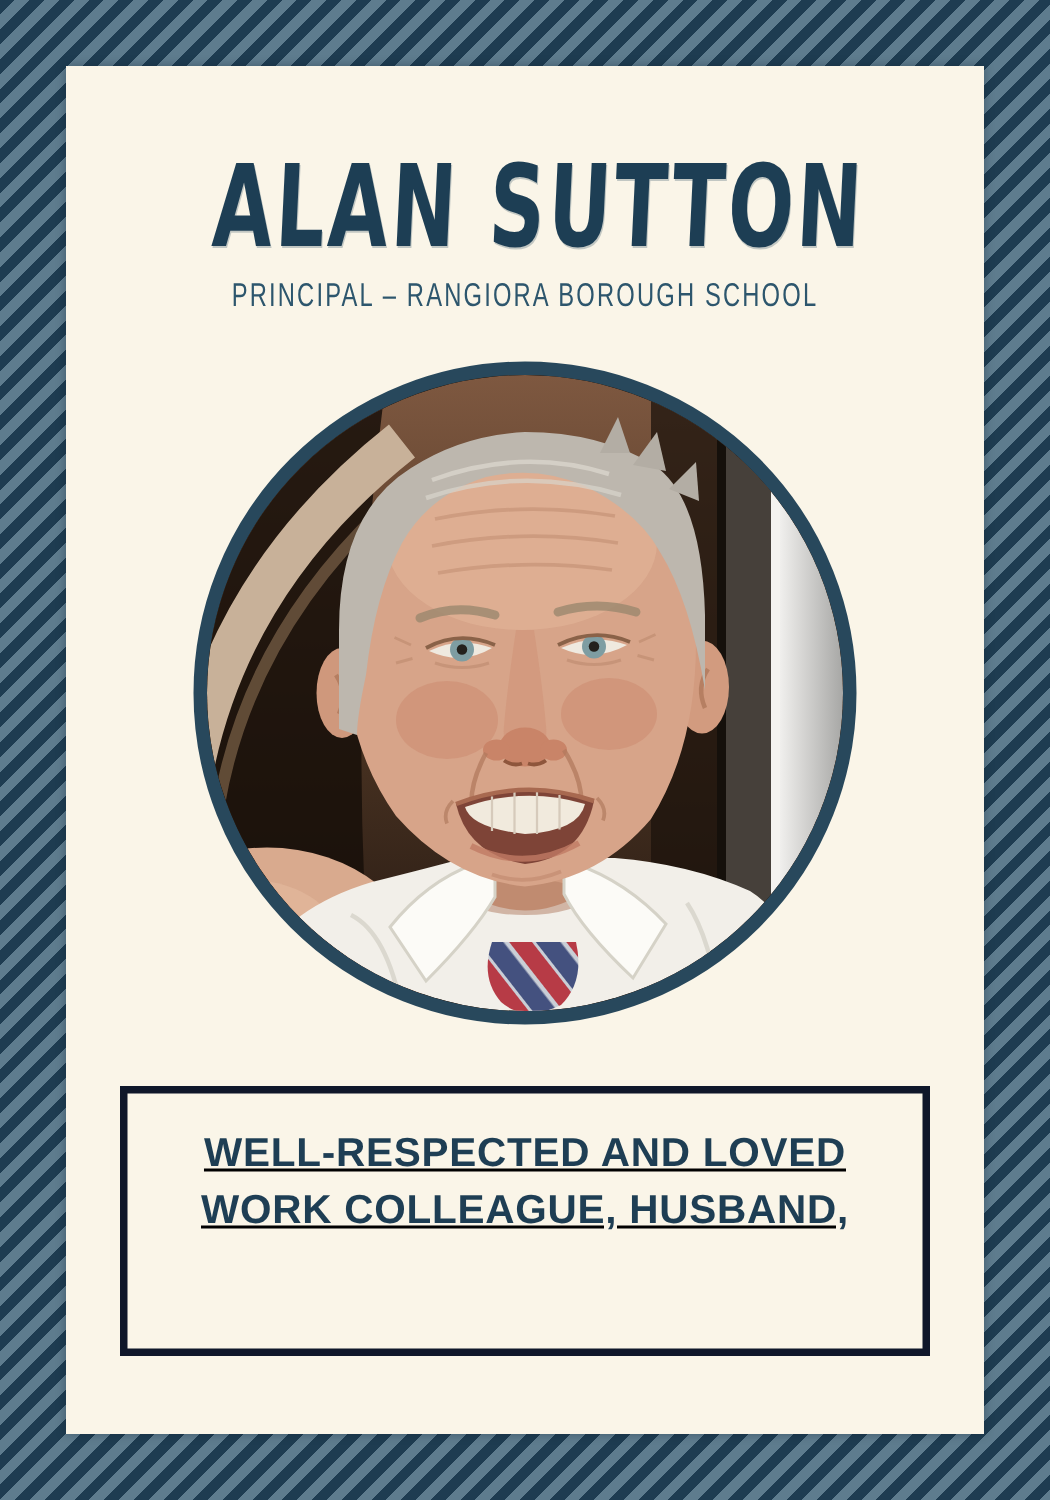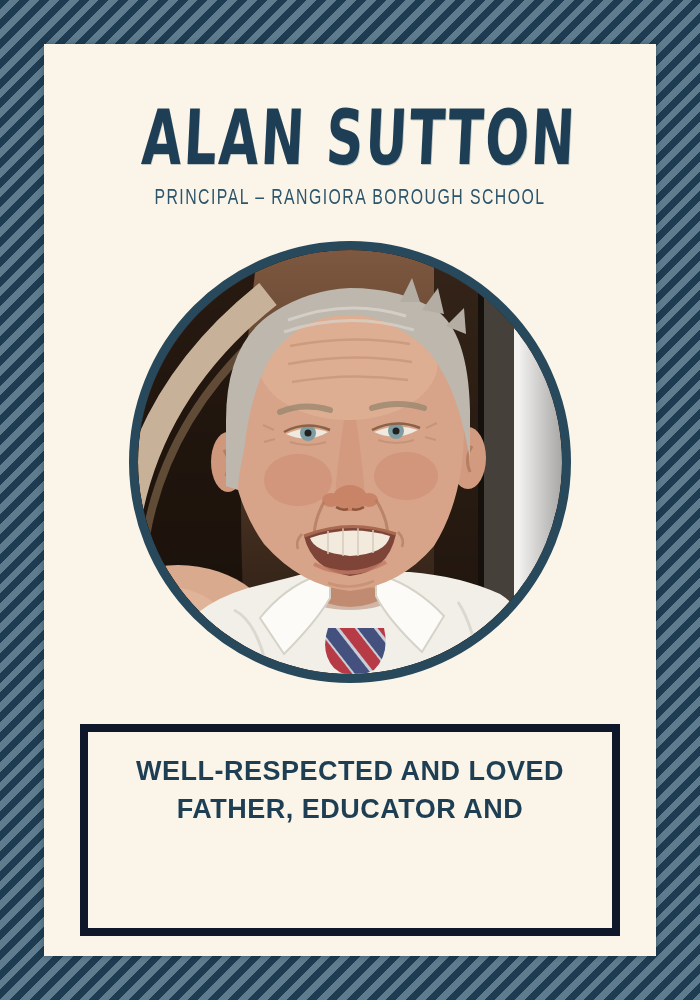--- a/index.html
+++ b/index.html
@@ -47,25 +47,26 @@
     box-sizing: border-box;
     border: 9px solid #28485c;
     border-radius: 50%;
     overflow: hidden;
     background: #201811;
   }
   .photo svg { display: block; width: 424px; height: 424px; }
   .quote-box {
     position: absolute; top: 680px; left: 50%;
     transform: translateX(-50%);
-    width: 540px; height: 212px;
+    width: 540px; height: 180px;
     box-sizing: border-box;
-    border: 8px solid #0f172a;
+    border: 5px solid #0f172a;
     padding-top: 20px;
     text-align: center;
+    text-decoration: underline;
   }
   .quote-line {
     margin: 0;
     font-size: 27px;
     line-height: 38px;
     font-weight: bold;
     letter-spacing: 0.5px;
     color: #1e3e54;
   }
 </style>
@@ -204,17 +205,17 @@
             <path d="M 176 314 Q 212 332 248 312" stroke="#c07a64" stroke-width="4" fill="none" opacity="0.8"></path>
             <path d="M 164 284 Q 157 291 160 299 M 260 282 Q 267 289 264 297" stroke="#b17a5e" stroke-width="2.5" fill="none" opacity="0.7"></path>
             <path d="M 190 333 Q 212 341 236 331" stroke="#bb8268" stroke-width="2.5" fill="none" opacity="0.5"></path>
           </g>
         </g>
       </svg>
     </div>
 
     <div class="quote-box">
       <p class="quote-line">WELL-RESPECTED AND LOVED</p>
-      <p class="quote-line">FATHER, EDUCATOR AND</p>
+      <p class="quote-line">WORK COLLEAGUE, HUSBAND,</p>
     </div>
 
   </div>
 </div>
 
 </body></html>

